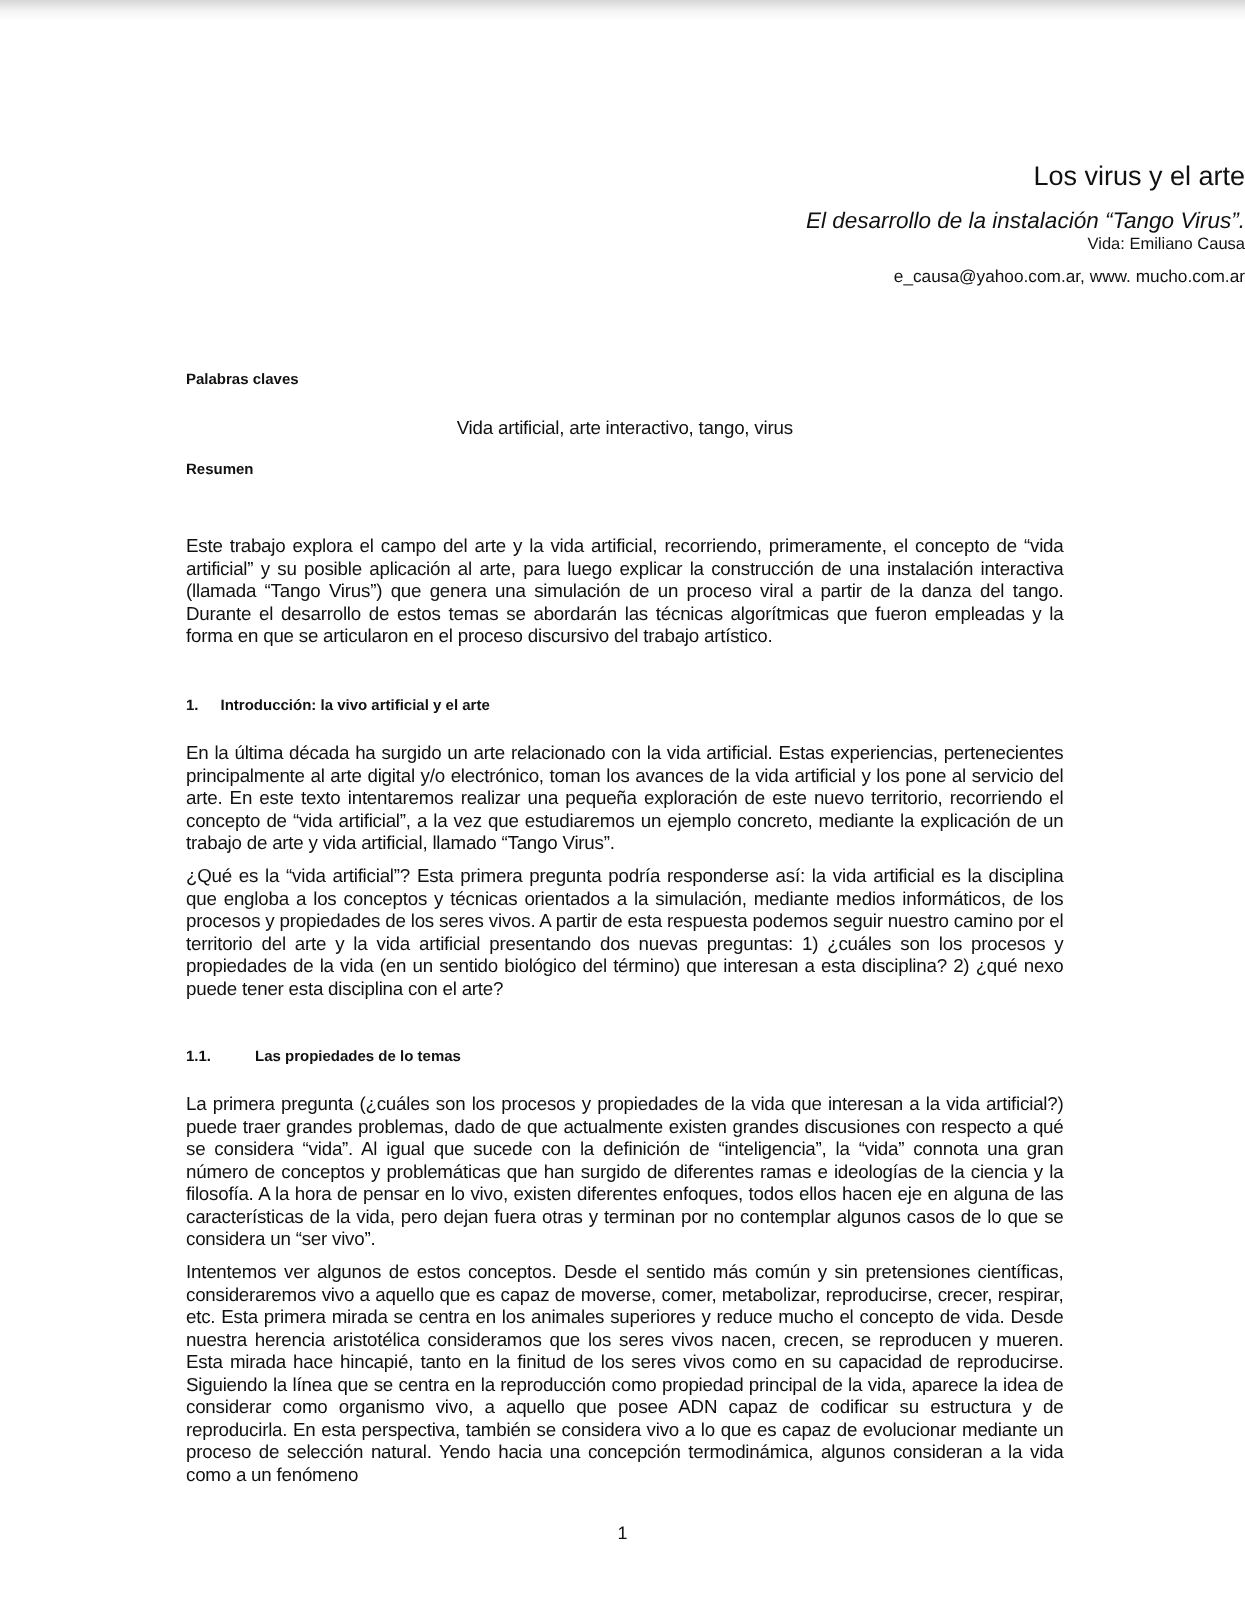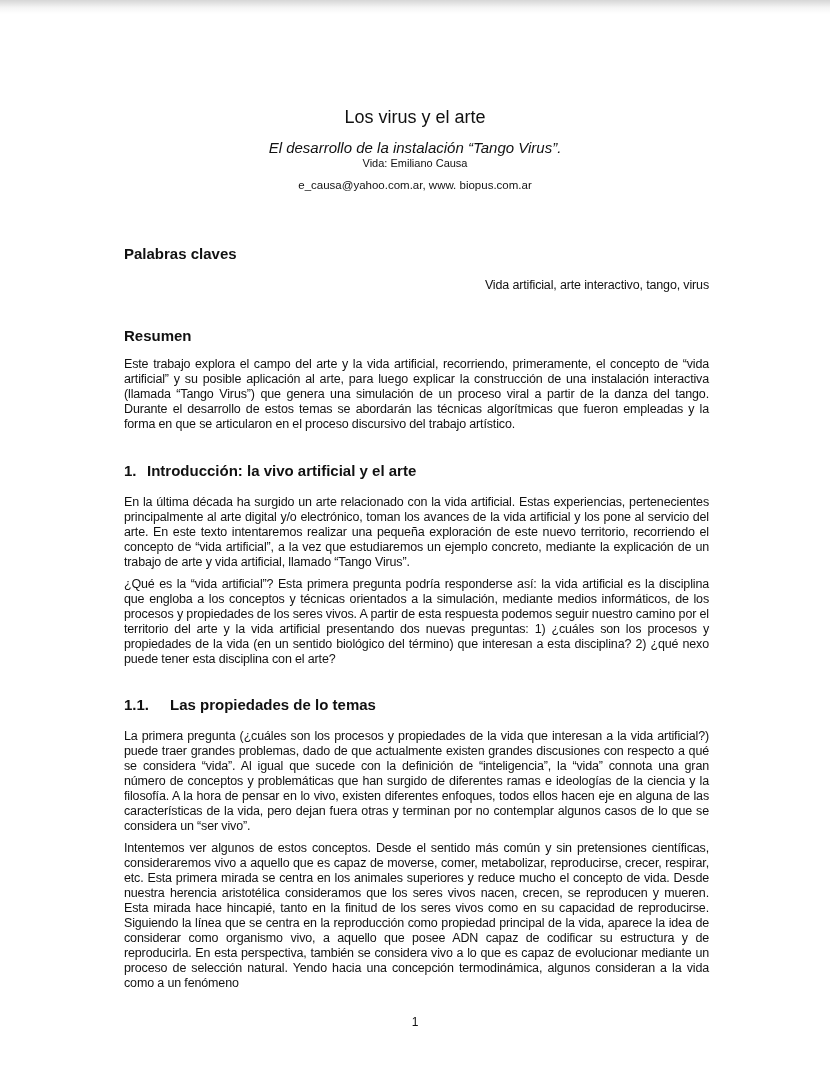--- a/index.html
+++ b/index.html
@@ -18,21 +18,21 @@
     .top-shadow {
       position: absolute;
       left: 0; top: 0;
       width: 830px; height: 14px;
       background: linear-gradient(to bottom, rgba(0,0,0,0.16), rgba(0,0,0,0.04) 55%, rgba(0,0,0,0));
     }
     .center {
       position: absolute;
       left: 0;
       width: 830px;
-      text-align: center;
+      text-align: right;
     }
     .title {
       top: 106px;
       font-size: 18px;
       line-height: 22px;
       color: #111;
     }
     .subtitle {
       top: 140px;
       font-size: 15px;
@@ -46,61 +46,61 @@
     }
     .email {
       top: 178px;
       font-size: 11.5px;
       line-height: 14px;
     }
     .h2 {
       position: absolute;
       left: 124px;
       font-weight: bold;
-      font-size: 15px;
+      font-size: 10px;
       line-height: 18px;
       margin: 0;
     }
     .p {
       position: absolute;
       left: 124px;
       width: 585px;
       font-size: 12.5px;
       line-height: 15px;
       text-align: justify;
       margin: 0;
       letter-spacing: -0.15px;
     }
-    .p.nojust { text-align: right; }
+    .p.nojust { text-align: center; }
     .num { display: inline-block; width: 23px; }
     .num2 { display: inline-block; width: 46px; }
     .page-number {
       position: absolute;
       left: 0;
       width: 830px;
       top: 1015px;
       text-align: center;
       font-size: 12px;
       line-height: 14px;
     }
   </style>
 </head>
 <body>
 
 <div class="top-shadow"></div>
 
 <div class="center title">Los virus y el arte</div>
 <div class="center subtitle">El desarrollo de la instalación “Tango Virus”.</div>
 <div class="center author">Vida: Emiliano Causa</div>
-<div class="center email">e_causa@yahoo.com.ar, www. biopus.com.ar</div>
+<div class="center email">e_causa@yahoo.com.ar, www. mucho.com.ar</div>
 
 <h2 class="h2" style="top:245px;">Palabras claves</h2>
 <p class="p nojust" style="top:278px;">Vida artificial, arte interactivo, tango, virus</p>
 
-<h2 class="h2" style="top:327px;">Resumen</h2>
+<h2 class="h2" style="top:305px;">Resumen</h2>
 <p class="p" style="top:357px;">Este trabajo explora el campo del arte y la vida artificial, recorriendo, primeramente, el concepto de “vida artificial” y su posible aplicación al arte, para luego explicar la construcción de una instalación interactiva (llamada “Tango Virus”) que genera una simulación de un proceso viral a partir de la danza del tango. Durante el desarrollo de estos temas se abordarán las técnicas algorítmicas que fueron empleadas y la forma en que se articularon en el proceso discursivo del trabajo artístico.</p>
 
 <h2 class="h2" style="top:462px;">
   <span class="num">1.</span><span>Introducción: la vivo artificial y el arte</span>
 </h2>
 <p class="p" style="top:495px;">En la última década ha surgido un arte relacionado con la vida artificial. Estas experiencias, pertenecientes principalmente al arte digital y/o electrónico, toman los avances de la vida artificial y los pone al servicio del arte. En este texto intentaremos realizar una pequeña exploración de este nuevo territorio, recorriendo el concepto de “vida artificial”, a la vez que estudiaremos un ejemplo concreto, mediante la explicación de un trabajo de arte y vida artificial, llamado “Tango Virus”.</p>
 <p class="p" style="top:577px;">¿Qué es la “vida artificial”? Esta primera pregunta podría responderse así: la vida artificial es la disciplina que engloba a los conceptos y técnicas orientados a la simulación, mediante medios informáticos, de los procesos y propiedades de los seres vivos. A partir de esta respuesta podemos seguir nuestro camino por el territorio del arte y la vida artificial presentando dos nuevas preguntas: 1) ¿cuáles son los procesos y propiedades de la vida (en un sentido biológico del término) que interesan a esta disciplina? 2) ¿qué nexo puede tener esta disciplina con el arte?</p>
 
 <h2 class="h2" style="top:696px;">
   <span class="num2">1.1.</span><span>Las propiedades de lo temas</span>

